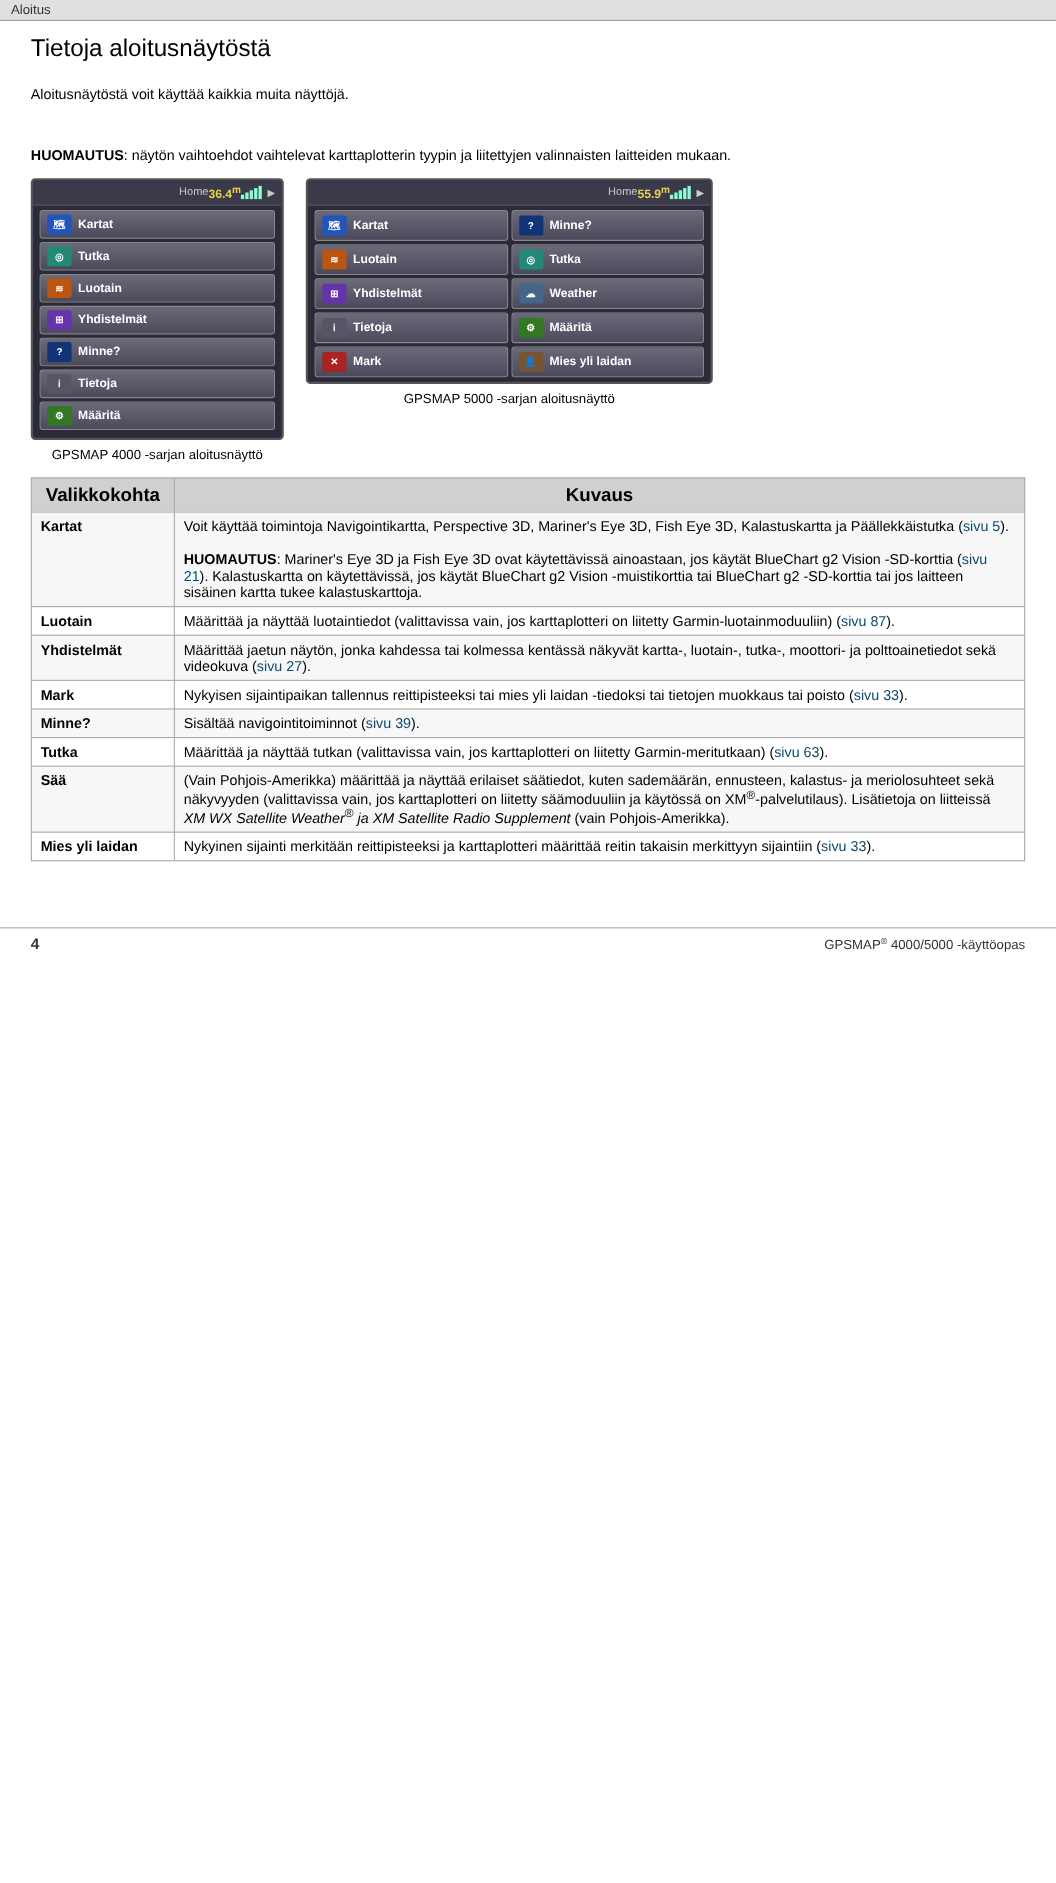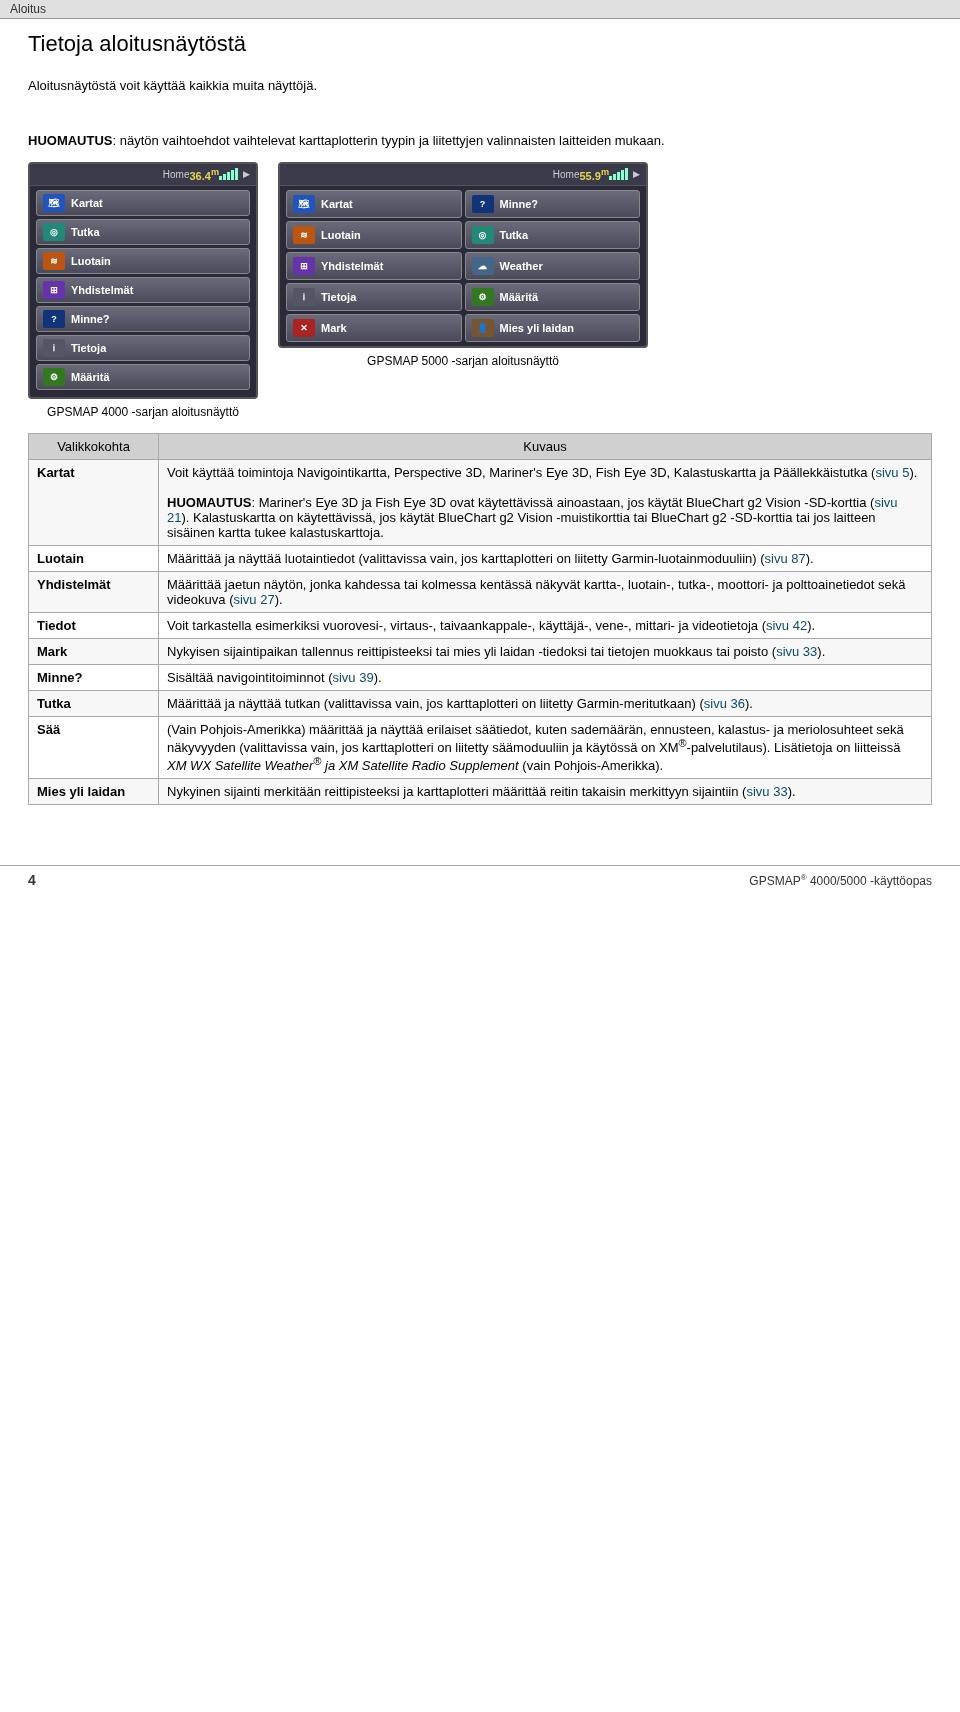--- a/index.html
+++ b/index.html
@@ -214,22 +214,22 @@
 
     .info-table th, .info-table td {
       border: 1px solid #aaa;
       padding: 5px 8px;
       vertical-align: top;
       font-size: 13px;
     }
 
     .info-table thead tr th {
       background: #d0d0d0;
-      font-weight: normal;
-      font-size: 13px;
+      font-weight: bold;
+      font-size: 17px;
       text-align: center;
     }
 
     .info-table tbody tr td:first-child {
       font-weight: bold;
       width: 130px;
       white-space: nowrap;
     }
 
     .info-table tbody tr:nth-child(odd) td {
@@ -435,45 +435,39 @@
         </td>
       </tr>
 
       <tr>
         <td>Yhdistelmät</td>
         <td>
           Määrittää jaetun näytön, jonka kahdessa tai kolmessa kentässä näkyvät kartta-, luotain-, tutka-, moottori- ja polttoainetiedot sekä videokuva (<a class="link-blue">sivu 27</a>).
         </td>
       </tr>
 
-      <tr>
-        <td>Tiedot</td>
-        <td>
-          Voit tarkastella esimerkiksi vuorovesi-, virtaus-, taivaankappale-, käyttäjä-, vene-, mittari- ja videotietoja (<a class="link-blue">sivu 42</a>).
-        </td>
-      </tr>
 
       <tr>
         <td>Mark</td>
         <td>
           Nykyisen sijaintipaikan tallennus reittipisteeksi tai mies yli laidan -tiedoksi tai tietojen muokkaus tai poisto (<a class="link-blue">sivu 33</a>).
         </td>
       </tr>
 
       <tr>
         <td>Minne?</td>
         <td>
           Sisältää navigointitoiminnot (<a class="link-blue">sivu 39</a>).
         </td>
       </tr>
 
       <tr>
         <td>Tutka</td>
         <td>
-          Määrittää ja näyttää tutkan (valittavissa vain, jos karttaplotteri on liitetty Garmin-meritutkaan) (<a class="link-blue">sivu 36</a>).
+          Määrittää ja näyttää tutkan (valittavissa vain, jos karttaplotteri on liitetty Garmin-meritutkaan) (<a class="link-blue">sivu 63</a>).
         </td>
       </tr>
 
       <tr>
         <td>Sää</td>
         <td>
           (Vain Pohjois-Amerikka) määrittää ja näyttää erilaiset säätiedot, kuten sademäärän, ennusteen, kalastus- ja meriolosuhteet sekä näkyvyyden (valittavissa vain, jos karttaplotteri on liitetty säämoduuliin ja käytössä on XM<sup>®</sup>-palvelutilaus). Lisätietoja on liitteissä <em>XM WX Satellite Weather</em><sup>®</sup> <em>ja XM Satellite Radio Supplement</em> (vain Pohjois-Amerikka).
         </td>
       </tr>
 

